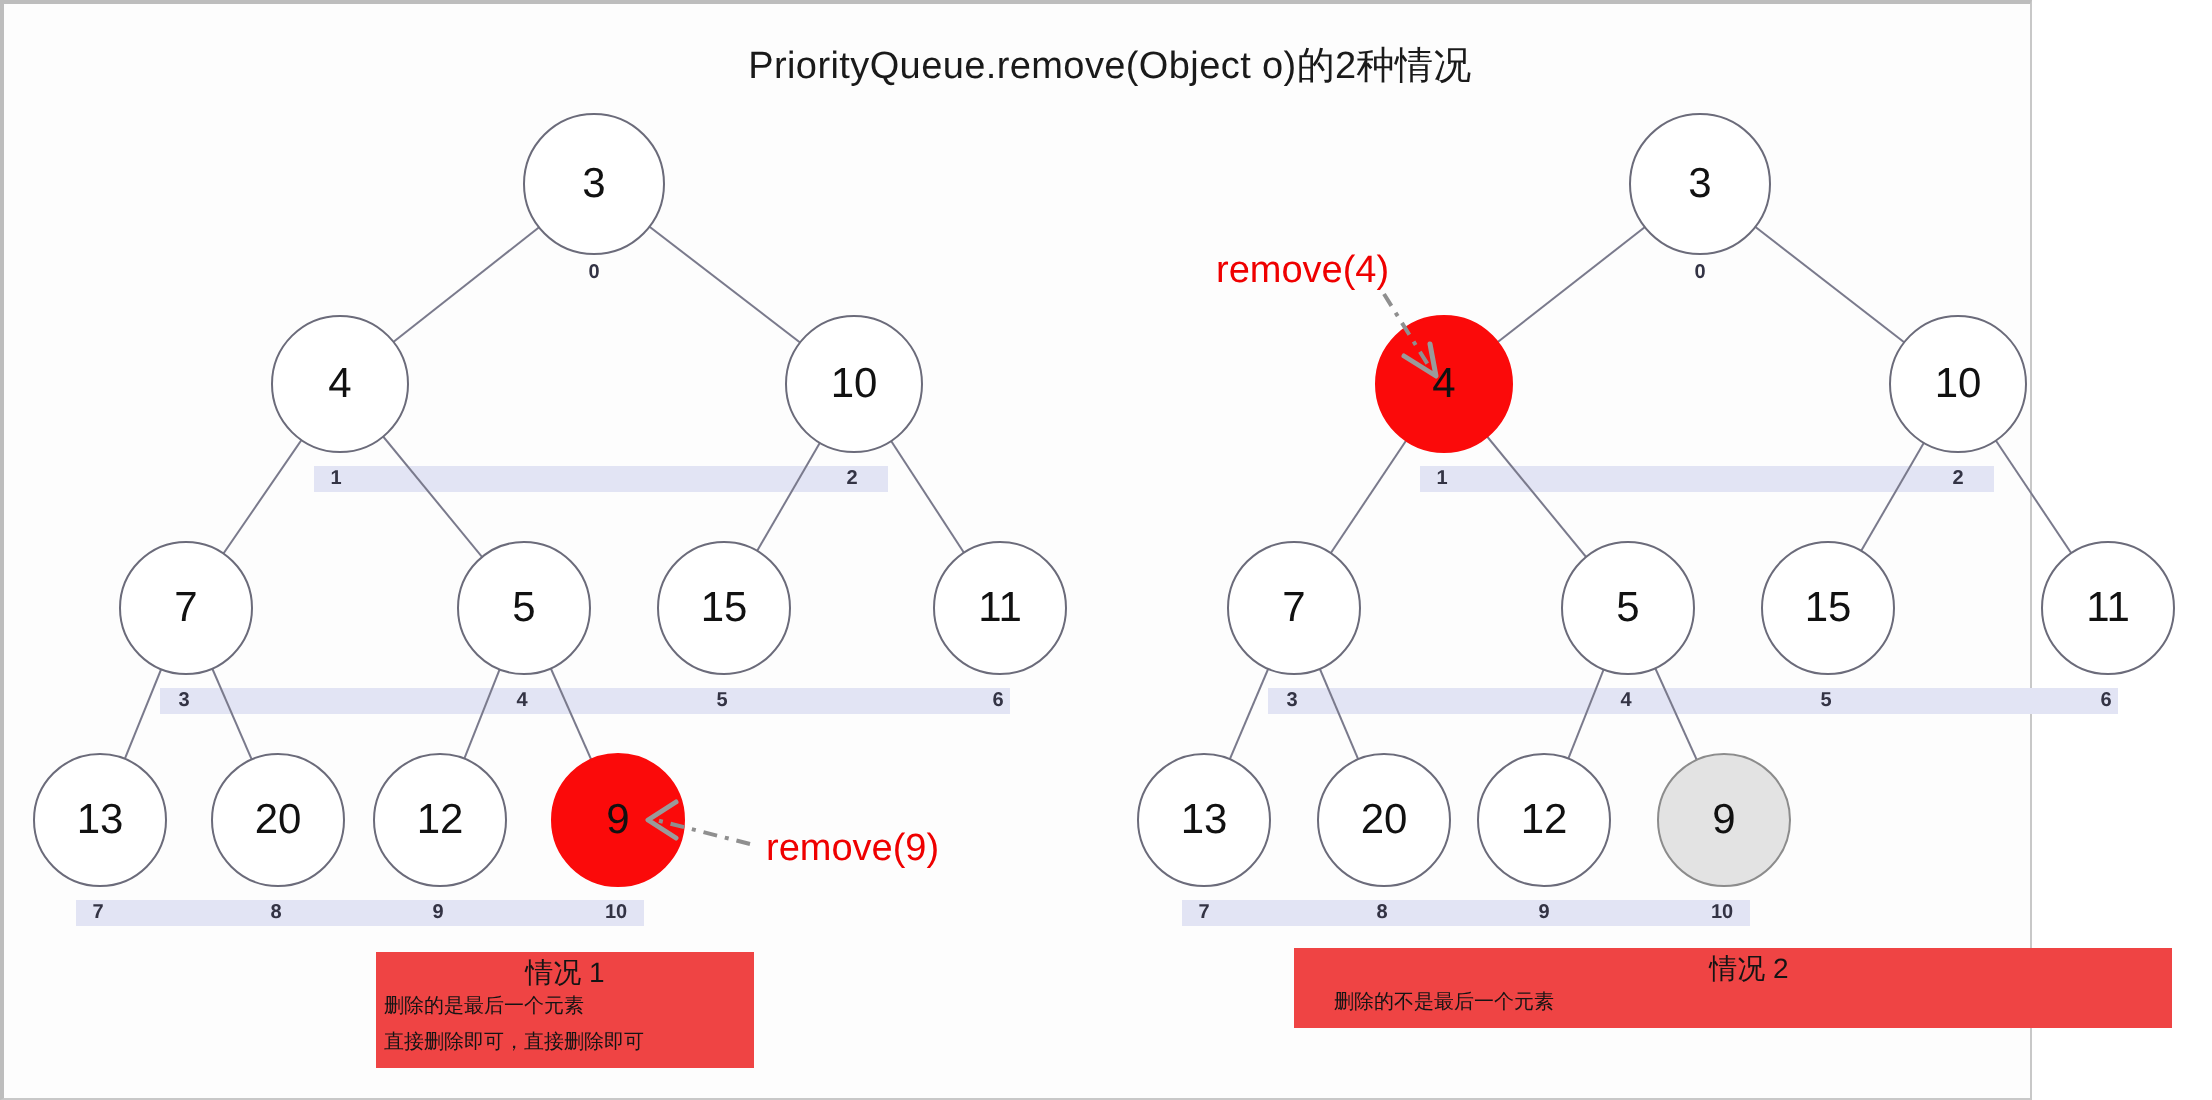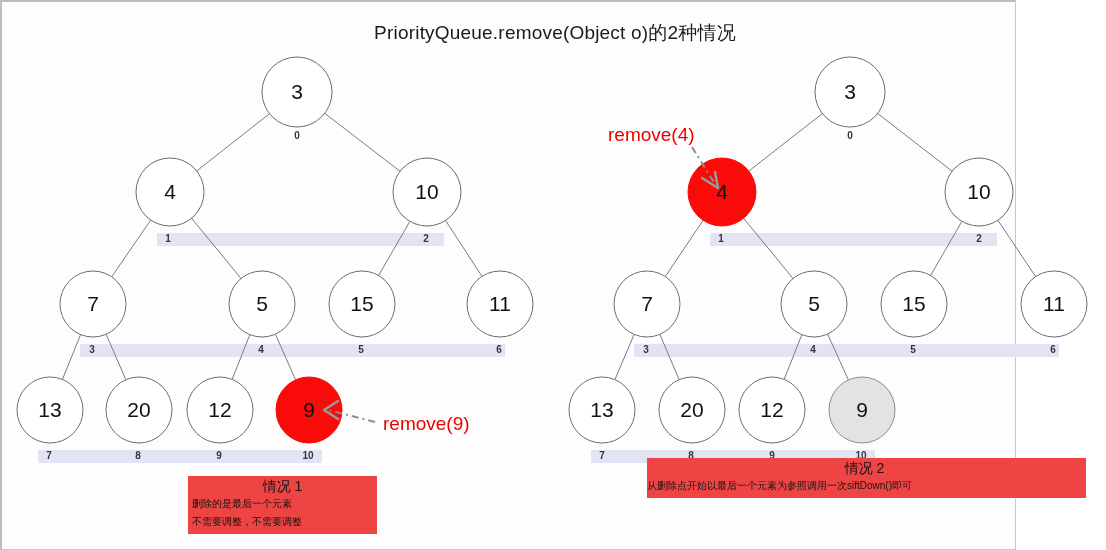--- a/index.html
+++ b/index.html
@@ -42,21 +42,21 @@
   .ann-line{stroke:#8f8f8f;stroke-width:2;fill:none;stroke-dasharray:7 4 2 4;}
   .ann-head{fill:none;stroke:#9a9a9a;stroke-width:2.5;stroke-linecap:round;stroke-linejoin:round;}
   .ann-label{
     font-family:"Liberation Sans","DejaVu Sans",sans-serif;
     font-size:19px;fill:#ef0000;
   }
   .cap-box{position:absolute;background:#ef4444;box-sizing:border-box;}
   .cap-title{text-align:center;font-size:14px;color:#141414;line-height:17px;}
   .cap-line{text-align:left;font-size:10px;color:#141414;line-height:18px;white-space:nowrap;}
   #cap-left{left:186px;top:474px;width:189px;padding:2px 4px 3px 4px;}
-  #cap-right{left:645px;top:456px;width:439px;padding:2px 4px 3px 0;}
+  #cap-right{left:645px;top:472px;width:439px;padding:2px 4px 3px 20px;}
 </style>
 </head>
 <body>
 
 <div id="page">
 
   <div id="title">PriorityQueue.remove(Object o)的2种情况</div>
 
   <svg id="canvas" viewBox="0 0 1106 550" xmlns="http://www.w3.org/2000/svg">
     <g id="svg-root">
@@ -161,21 +161,21 @@
           <line x1="690" y1="145" x2="713" y2="182" class="ann-line"></line>
           <path d="M 700 176 L 716 186 L 713 170" class="ann-head"></path>
           <text x="606" y="139" class="ann-label">remove(4)</text>
         </g>
       </g>
   </svg>
 
   <div class="cap-box" id="cap-left">
     <div class="cap-title">情况 1</div>
     <div class="cap-line">删除的是最后一个元素</div>
-    <div class="cap-line">不需要调整，不需要调整</div>
+    <div class="cap-line">直接删除即可，直接删除即可</div>
   </div>
 
   <div class="cap-box" id="cap-right">
     <div class="cap-title">情况 2</div>
-    <div class="cap-line">从删除点开始以最后一个元素为参照调用一次siftDown()即可</div>
+    <div class="cap-line">删除的不是最后一个元素</div>
   </div>
 
 </div>
 
 </body></html>

